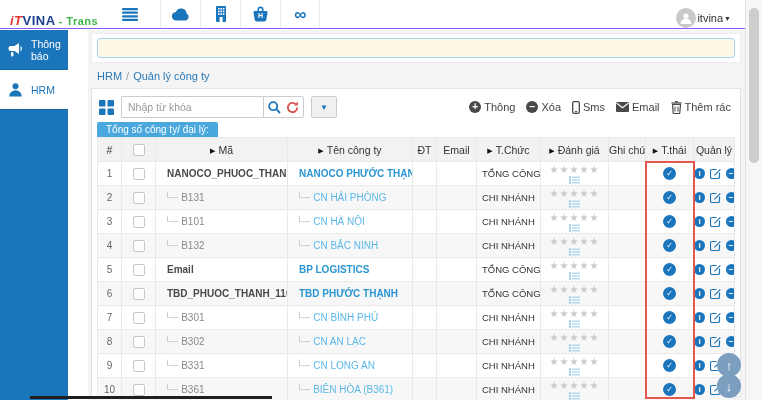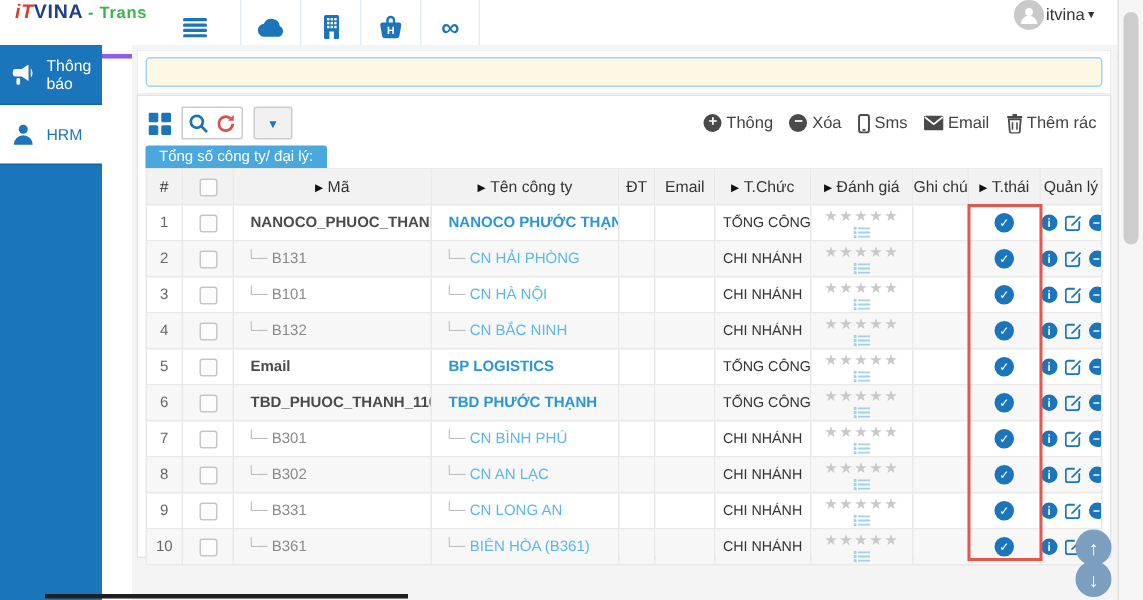--- a/index.html
+++ b/index.html
@@ -1,20 +1,20 @@
 <!DOCTYPE html>
 <html><head>
 <meta charset="utf-8">
 <style>
   * { margin:0; padding:0; box-sizing:border-box; }
   html,body { width:762px; height:400px; overflow:hidden; }
   body { font-family:"Liberation Sans","DejaVu Sans",sans-serif; background:#fff; position:relative; font-size:11px; color:#333; }
 
   
-  .topbar { position:absolute; top:0; left:0; width:745px; height:39px; background:#fff; border-bottom:3px solid #8b5cf6; display:flex; align-items:flex-start; }
+  .topbar { position:absolute; top:0; left:0; width:745px; height:29px; background:#fff; border-bottom:1px solid #8b5cf6; display:flex; align-items:flex-end; }
   .logo { padding:0 12px 0 10px; font-weight:bold; font-size:13px; letter-spacing:.5px; white-space:nowrap; }
   .logo .mark { color:#e03a2f; font-style:italic; }
   .logo .name { color:#1d3f8f; }
   .logo .suffix { color:#3cb54a; font-size:11px; margin-left:3px; }
   .top-icons { display:flex; align-items:stretch; height:100%; }
   .top-ic { width:40px; display:flex; align-items:center; justify-content:center; border-left:1px solid #e3edf6; cursor:pointer; }
   .top-ic:last-child { border-right:1px solid #e3edf6; }
   .top-ic.noborder { border-left:none; margin-right:10px; }
   .inf { color:#1b75bb; font-size:17px; font-weight:bold; line-height:1; }
   .top-user { margin-left:auto; display:flex; align-items:center; gap:1px; padding-right:14px; cursor:pointer; }
@@ -173,35 +173,39 @@
     </span>
     <span>HRM</span>
   </div>
 </div>
 
 <div class="main">
   <div class="notif-wrap">
     <div class="notif"></div>
   </div>
 
+  <div class="breadcrumb">
+    <a>HRM</a><span class="sep">/</span><a>Quản lý công ty</a>
+  </div>
 
   <div class="panel">
     
     <div class="toolbar">
       <span class="grid-ic">
         <svg width="15" height="15" viewBox="0 0 15 15">
             <g fill="#1b75bb">
               <rect width="6.5" height="6.5" rx="1"></rect>
               <rect x="8.5" width="6.5" height="6.5" rx="1"></rect>
               <rect y="8.5" width="6.5" height="6.5" rx="1"></rect>
               <rect x="8.5" y="8.5" width="6.5" height="6.5" rx="1"></rect>
             </g>
           </svg>
       </span>
       <div class="search-box">
+        <input class="search-input" type="text" placeholder="Nhập từ khóa" style="">
         <div class="btn-group">
           <span class="tb-btn">
             <svg width="13" height="13" viewBox="0 0 13 13">
                 <circle cx="5.2" cy="5.2" r="4" fill="none" stroke="#1b75bb" stroke-width="1.8"></circle>
                 <line x1="8.2" y1="8.2" x2="12" y2="12" stroke="#1b75bb" stroke-width="1.8"></line>
               </svg>
           </span>
           <span class="tb-btn">
             <svg width="13" height="13" viewBox="0 0 14 14">
                 <path d="M12 7a5 5 0 1 1-1.6-3.7" fill="none" stroke="#d9534f" stroke-width="2"></path>

